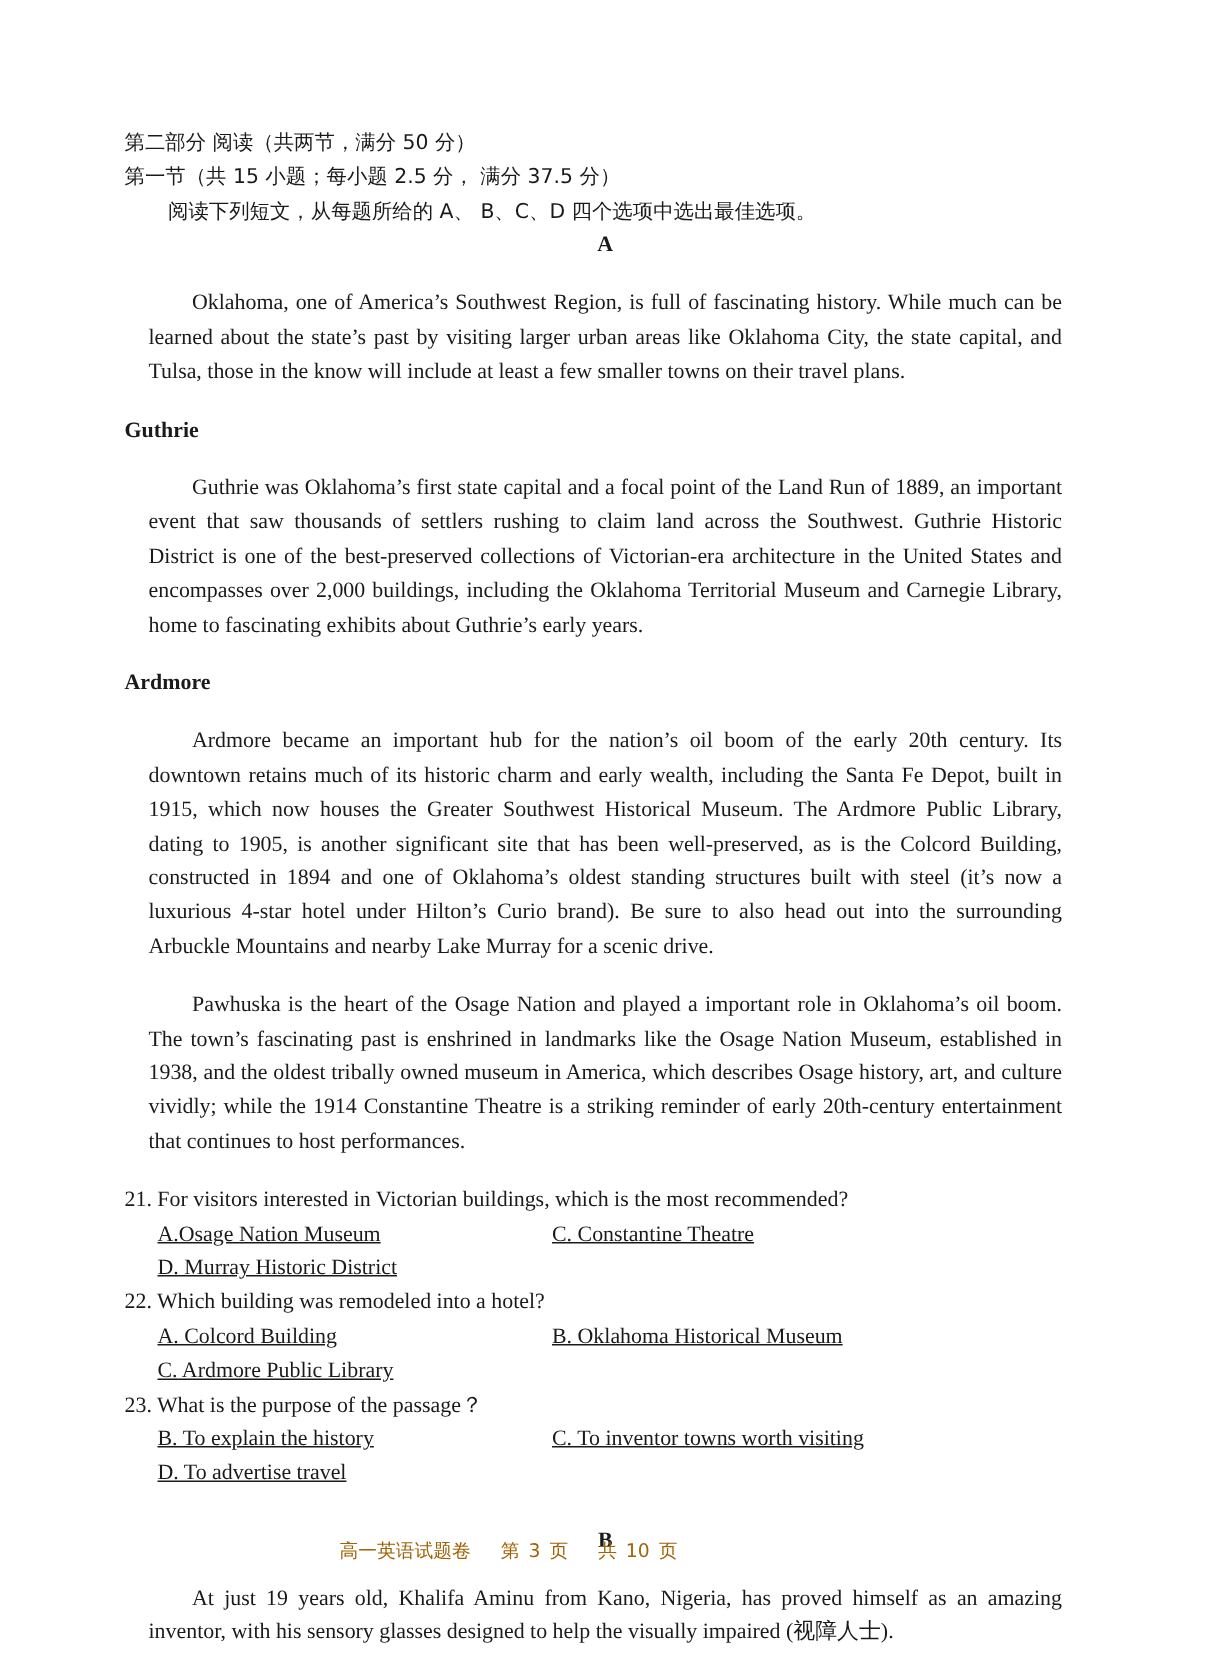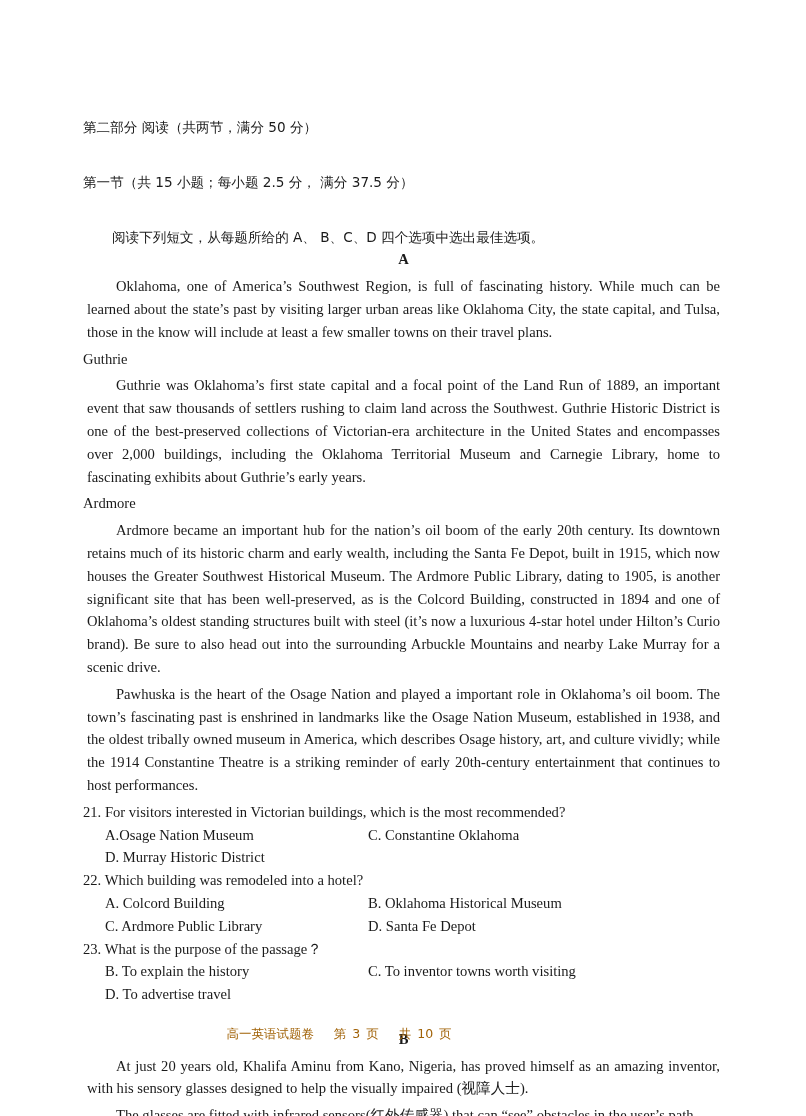--- a/index.html
+++ b/index.html
@@ -2,29 +2,29 @@
 <html><head>
 <meta charset="utf-8">
 <style>
   html, body { margin: 0; padding: 0; background: #ffffff; }
   body { width: 806px; height: 1116px; position: relative; overflow: hidden; }
   .page {
     position: absolute; left: 83px; top: 84px; width: 641px;
     font-family: "Liberation Serif", "DejaVu Serif", serif;
     font-size: 14.6px; line-height: 22.8px; color: #1a1a1a;
   }
-  .line { display: block; white-space: nowrap; margin-top: 32px; }
+  .line { display: block; white-space: nowrap; }
   .zh { font-family: "DejaVu Sans", "Liberation Sans", sans-serif; font-size: 13.6px; }
   .indent { padding-left: 29px; }
-  .para { text-align: justify; text-indent: 29px; margin: 4px; }
+  .para { text-align: justify; text-indent: 29px; margin: 16px; }
   .center { text-align: center; font-weight: bold; }
-  .heading { font-weight: normal; }
+  .heading { font-weight: bold; }
   .question { margin: 0; }
   .options { display: grid; grid-template-columns: 263px 1fr; padding-left: 22px; }
-  .options span { white-space: nowrap; }
+  .options span { white-space: nowrap; text-decoration: underline; }
   .gap { height: 22px; }
   .footer {
     position: absolute; left: 0; width: 678px; top: 1026px; text-align: center;
     font-family: "DejaVu Sans", "Liberation Sans", sans-serif; font-size: 12.5px; color: #a16207;
     word-spacing: 2px;
   }
   .footer span { margin: 0 7px; }
 </style>
 </head>
 <body>
@@ -42,47 +42,46 @@
 
   <div class="heading">Ardmore</div>
   <p class="para">Ardmore became an important hub for the nation’s oil boom of the early 20th century. Its downtown retains much of its historic charm and early wealth, including the Santa Fe Depot, built in 1915, which now houses the Greater Southwest Historical Museum. The Ardmore Public Library, dating to 1905, is another significant site that has been well-preserved, as is the Colcord Building, constructed in 1894 and one of Oklahoma’s oldest standing structures built with steel (it’s now a luxurious 4-star hotel under Hilton’s Curio brand). Be sure to also head out into the surrounding Arbuckle Mountains and nearby Lake Murray for a scenic drive.</p>
 
   <p class="para">Pawhuska is the heart of the Osage Nation and played a important role in Oklahoma’s oil boom. The town’s fascinating past is enshrined in landmarks like the Osage Nation Museum, established in 1938, and the oldest tribally owned museum in America, which describes Osage history, art, and culture vividly; while the 1914 Constantine Theatre is a striking reminder of early 20th-century entertainment that continues to host performances.</p>
 
   <div>
     <p class="question">21. For visitors interested in Victorian buildings, which is the most recommended?</p>
     <div class="options">
       <span>A.Osage Nation Museum</span>
-      <span>C. Constantine Oklahoma</span>
+      <span>C. Constantine Theatre</span>
       <span>D. Murray Historic District</span>
     </div>
   </div>
 
   <div>
     <p class="question">22. Which building was remodeled into a hotel?</p>
     <div class="options">
       <span>A. Colcord Building</span>
       <span>B. Oklahoma Historical Museum</span>
       <span>C. Ardmore Public Library</span>
-      <span>D. Santa Fe Depot</span>
     </div>
   </div>
 
   <div>
     <p class="question">23. What is the purpose of the passage？</p>
     <div class="options">
       <span>B. To explain the history</span>
       <span>C. To inventor towns worth visiting</span>
       <span>D. To advertise travel</span>
     </div>
   </div>
 
   <div class="gap"></div>
   <div class="center">B</div>
-  <p class="para">At just 20 years old, Khalifa Aminu from Kano, Nigeria, has proved himself as an amazing inventor, with his sensory glasses designed to help the visually impaired (视障人士).</p>
+  <p class="para">At just 19 years old, Khalifa Aminu from Kano, Nigeria, has proved himself as an amazing inventor, with his sensory glasses designed to help the visually impaired (视障人士).</p>
   <p class="para">The glasses are fitted with infrared sensors(红外传感器) that can “see” obstacles in the user’s path,</p>
 </div>
 
 <div class="footer">
   <span>高一英语试题卷</span>
   <span>第 3 页</span>
   <span>共 10 页</span>
 </div>
 
 </body></html>

